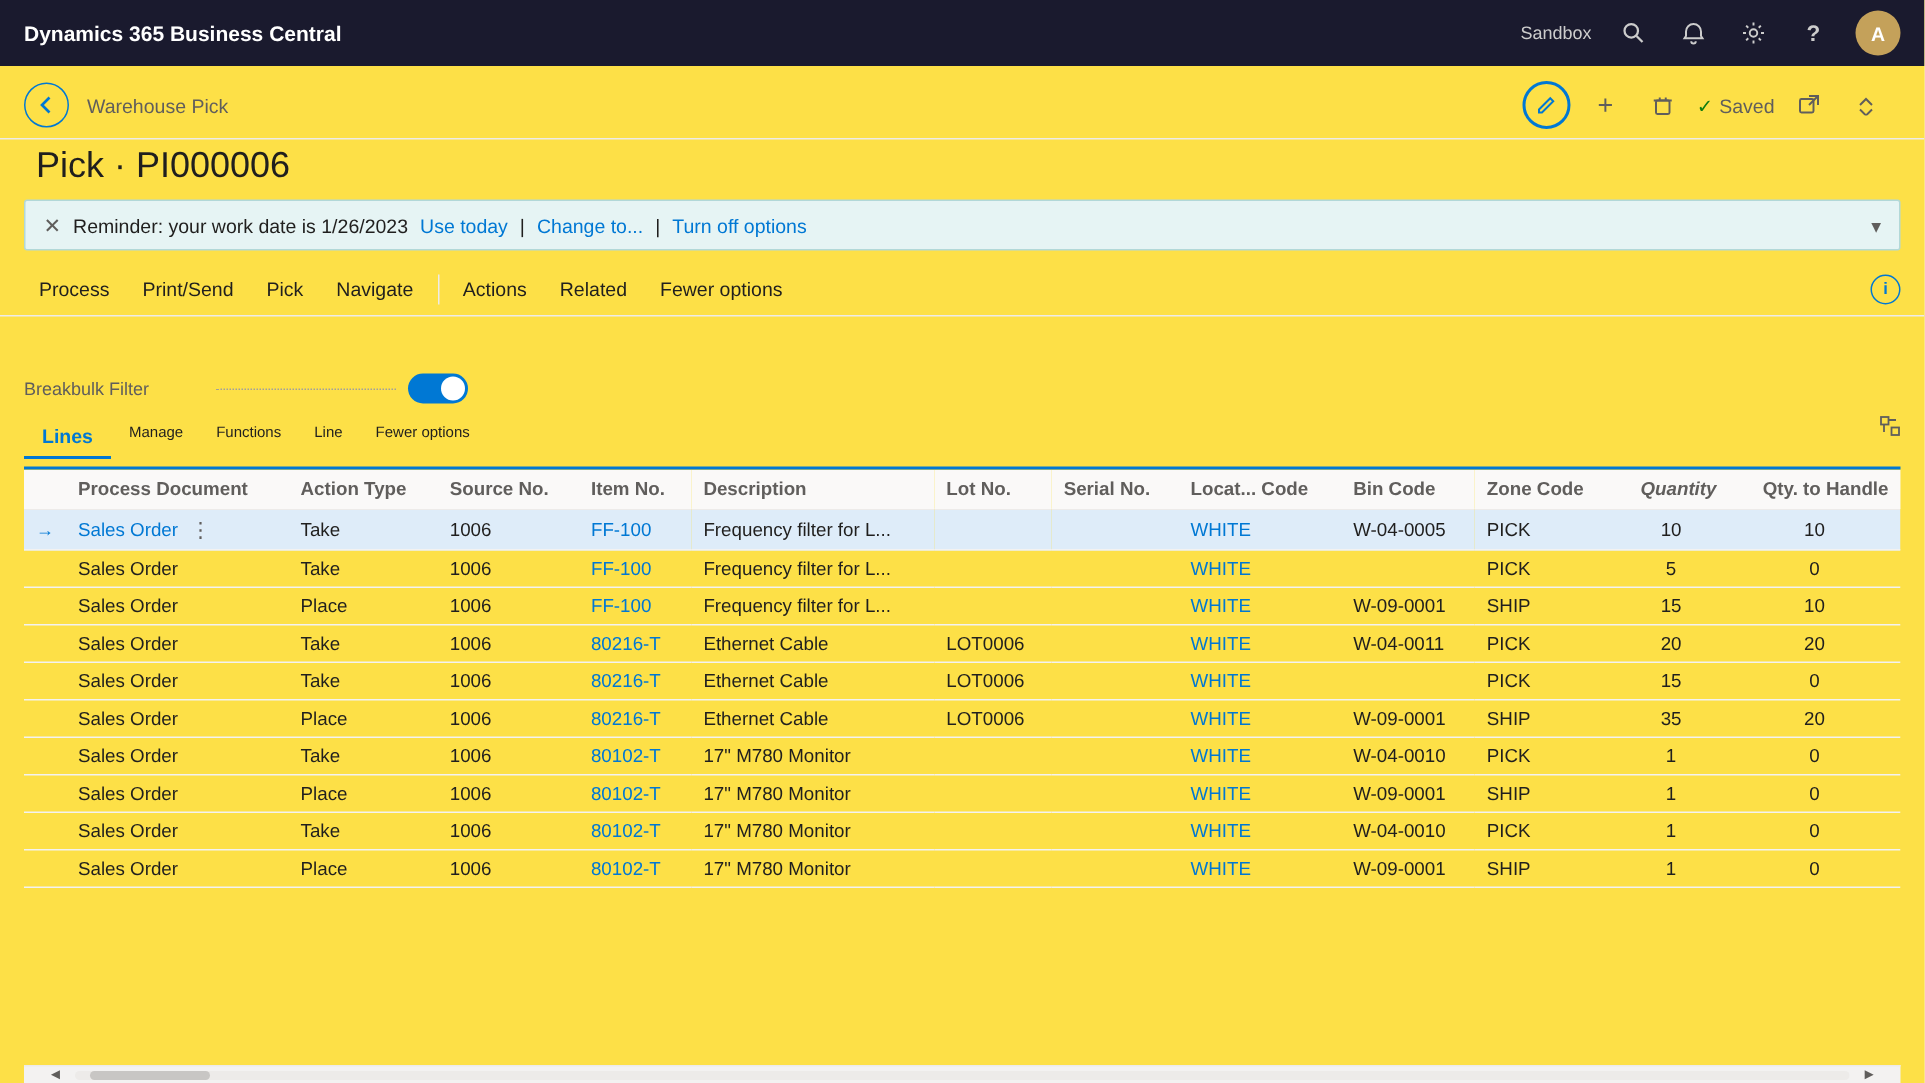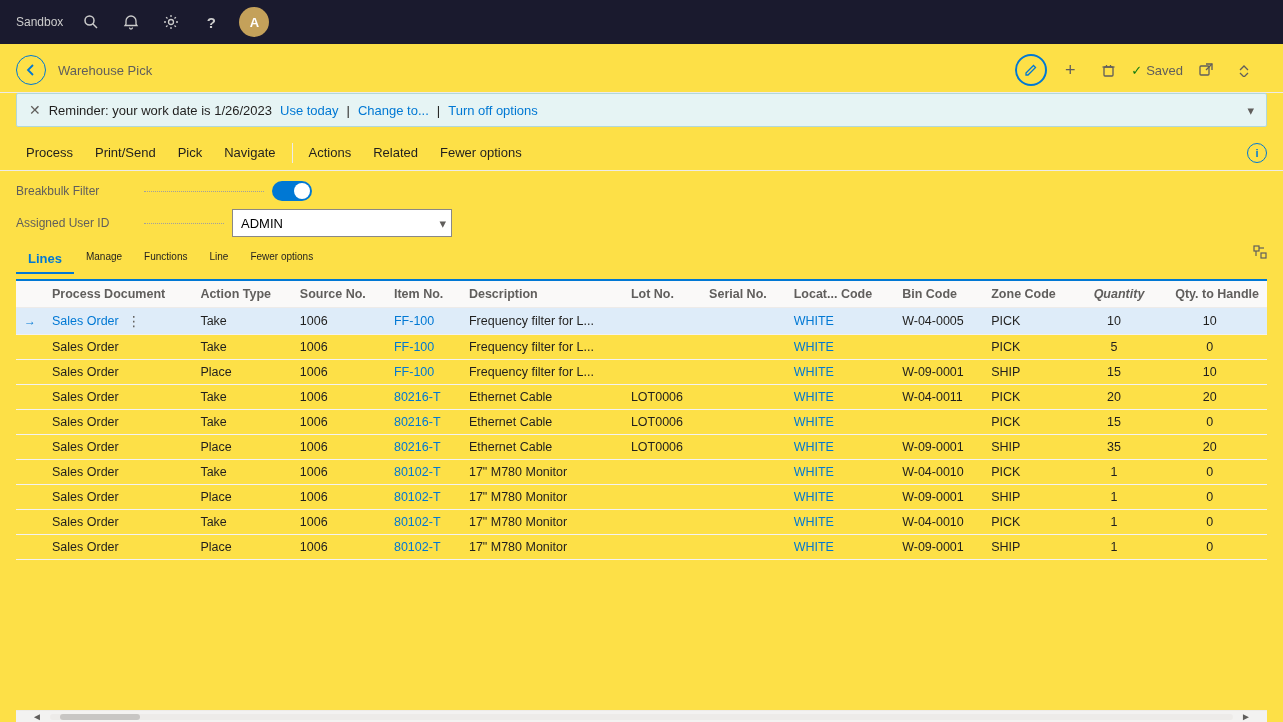--- a/index.html
+++ b/index.html
@@ -60,21 +60,21 @@
       border-bottom: 1px solid #edebe9;
       gap: 2px;
       height: 36px;
     }
     .menu-item { padding: 6px 10px; cursor: pointer; color: #201f1e; font-size: 13px; border-radius: 2px; white-space: nowrap; }
     .menu-divider { width: 1px; height: 20px; background: #edebe9; margin: 0 4px; }
     .menu-info { margin-left: auto; color: #0078d4; font-size: 14px; cursor: pointer; width: 20px; height: 20px; border-radius: 50%; border: 1.5px solid #0078d4; display: flex; align-items: center; justify-content: center; font-weight: 700; font-size: 11px; }
 
     
     .fields-section { padding: 10px 16px 8px 16px; display: flex; flex-direction: column; gap: 8px; }
-    .fields-row { display: flex; align-items: center; gap: 24px; }
+    .fields-row { display: flex; align-items: center; gap: 24px; margin-top: 28px; }
     .field-item { display: flex; align-items: center; gap: 8px; }
     .field-label { color: #605e5c; font-size: 12px; min-width: 120px; }
     .toggle-wrap { display: flex; align-items: center; }
     .toggle { width: 40px; height: 20px; background: #0078d4; border-radius: 10px; position: relative; cursor: pointer; }
     .toggle-knob { width: 16px; height: 16px; background: #fff; border-radius: 50%; position: absolute; top: 2px; right: 2px; }
     .sorting-select { height: 28px; border: 1px solid #8a8886; padding: 2px 6px; font-size: 13px; min-width: 240px; background: #fff; }
     .assigned-select-wrap { position: relative; display: inline-block; }
     .assigned-select-wrap select { height: 28px; border: 1px solid #8a8886; padding: 2px 24px 2px 8px; font-size: 13px; min-width: 220px; background: #fff; appearance: none; }
     .assigned-select-wrap::after { content: '▾'; position: absolute; right: 6px; top: 50%; transform: translateY(-50%); pointer-events: none; color: #605e5c; }
 
@@ -113,20 +113,21 @@
     
     .bottom-scroll { height: 12px; background: #f3f2f1; border-top: 1px solid #edebe9; display: flex; align-items: center; padding: 0 16px; }
     .scroll-arrow { color: #605e5c; font-size: 10px; cursor: pointer; }
     .scroll-track { flex: 1; height: 6px; background: #edebe9; border-radius: 3px; margin: 0 8px; position: relative; }
     .scroll-thumb { width: 80px; height: 6px; background: #c8c6c4; border-radius: 3px; position: absolute; left: 10px; }
   </style>
 </head>
 <body>
 
 <div class="topnav">
+  <span class="topnav-brand">Dynamics 365 Business Central</span>
   <div class="topnav-right">
     <span style="font-size:12px;color:#ccc;">Sandbox</span>
     <div class="topnav-icon">
       <svg width="16" height="16" viewBox="0 0 16 16" fill="none">
           <circle cx="6.5" cy="6.5" r="4.5" stroke="#ccc" stroke-width="1.5"></circle>
           <line x1="10" y1="10" x2="14" y2="14" stroke="#ccc" stroke-width="1.5"></line>
         </svg>
     </div>
     <div class="topnav-icon">
       <svg width="16" height="16" viewBox="0 0 16 16" fill="none">
@@ -182,20 +183,23 @@
       </button>
       <button class="tb-icon-btn">
         <svg width="14" height="14" viewBox="0 0 14 14" fill="none">
             <polyline points="3,7 7,3 11,7" stroke="#605e5c" stroke-width="1.3" fill="none"></polyline>
             <polyline points="3,10 7,14 11,10" stroke="#605e5c" stroke-width="1.3" fill="none"></polyline>
           </svg>
       </button>
     </div>
   </div>
 
+  <div class="page-title-row">
+    <h1 class="page-title">Pick · PI000006</h1>
+  </div>
 
   <div class="reminder-banner">
     <span class="reminder-close">✕</span>
     <span>Reminder: your work date is 1/26/2023</span>
     <a class="reminder-link">Use today</a>
     <span> | </span>
     <a class="reminder-link">Change to...</a>
     <span> | </span>
     <a class="reminder-link">Turn off options</a>
     <span class="reminder-chevron">▾</span>
@@ -218,31 +222,20 @@
       <div class="field-item">
         <span class="field-label">Breakbulk Filter</span>
         <div style="border-bottom:1px dotted #a19f9d; width:120px; height:1px;"></div>
         <div class="toggle-wrap">
           <div class="toggle">
             <div class="toggle-knob"></div>
           </div>
         </div>
       </div>
       <div style="flex:1"></div>
-    </div>
-    <div class="fields-row">
-      <div class="field-item">
-        <span class="field-label">Assigned User ID</span>
-        <div style="border-bottom:1px dotted #a19f9d; width:80px; height:1px;"></div>
-        <div class="assigned-select-wrap">
-          <select>
-            <option value="ADMIN">ADMIN</option>
-          </select>
-        </div>
-      </div>
     </div>
   </div>
 
   <div class="lines-section">
     <div class="lines-menu-bar">
       <span class="lines-tab">Lines</span>
       <span class="lines-menu-item">Manage</span>
       <span class="lines-menu-item">Functions</span>
       <span class="lines-menu-item">Line</span>
       <span class="lines-menu-item">Fewer options</span>

